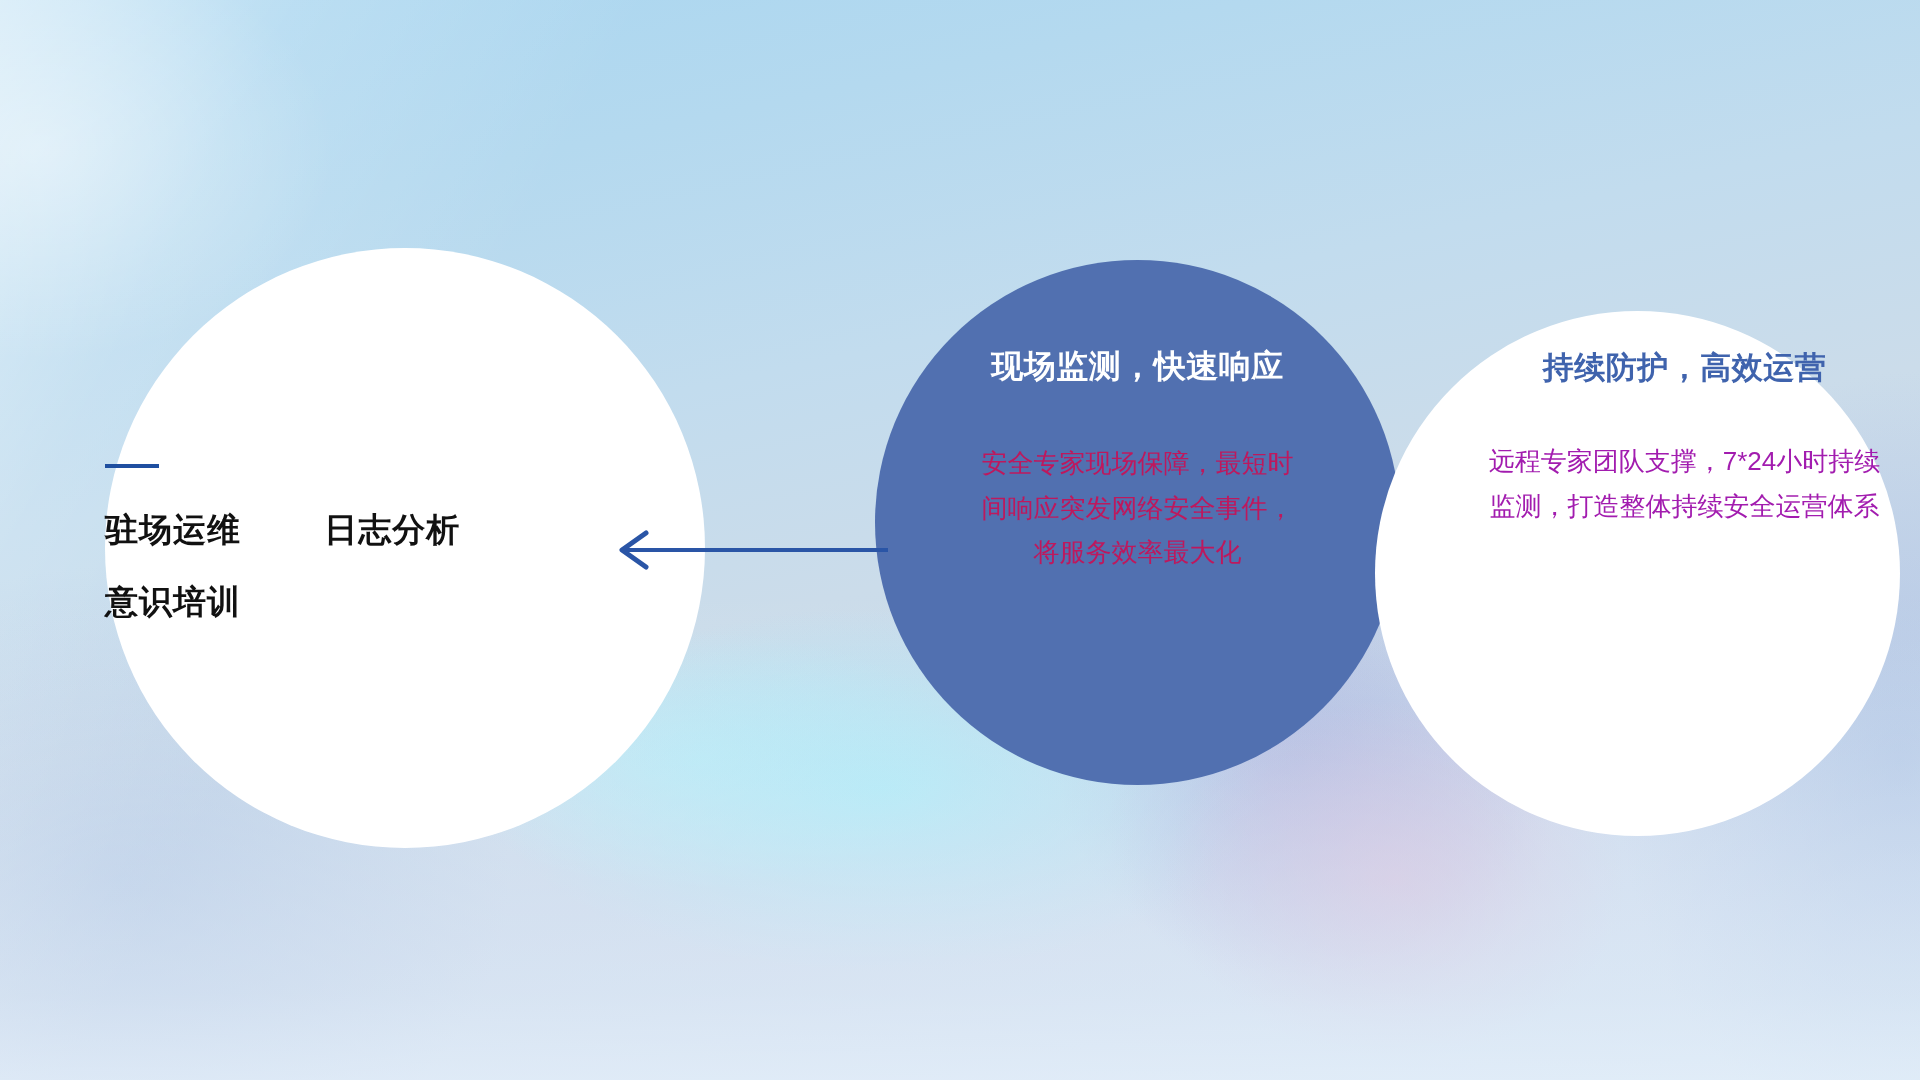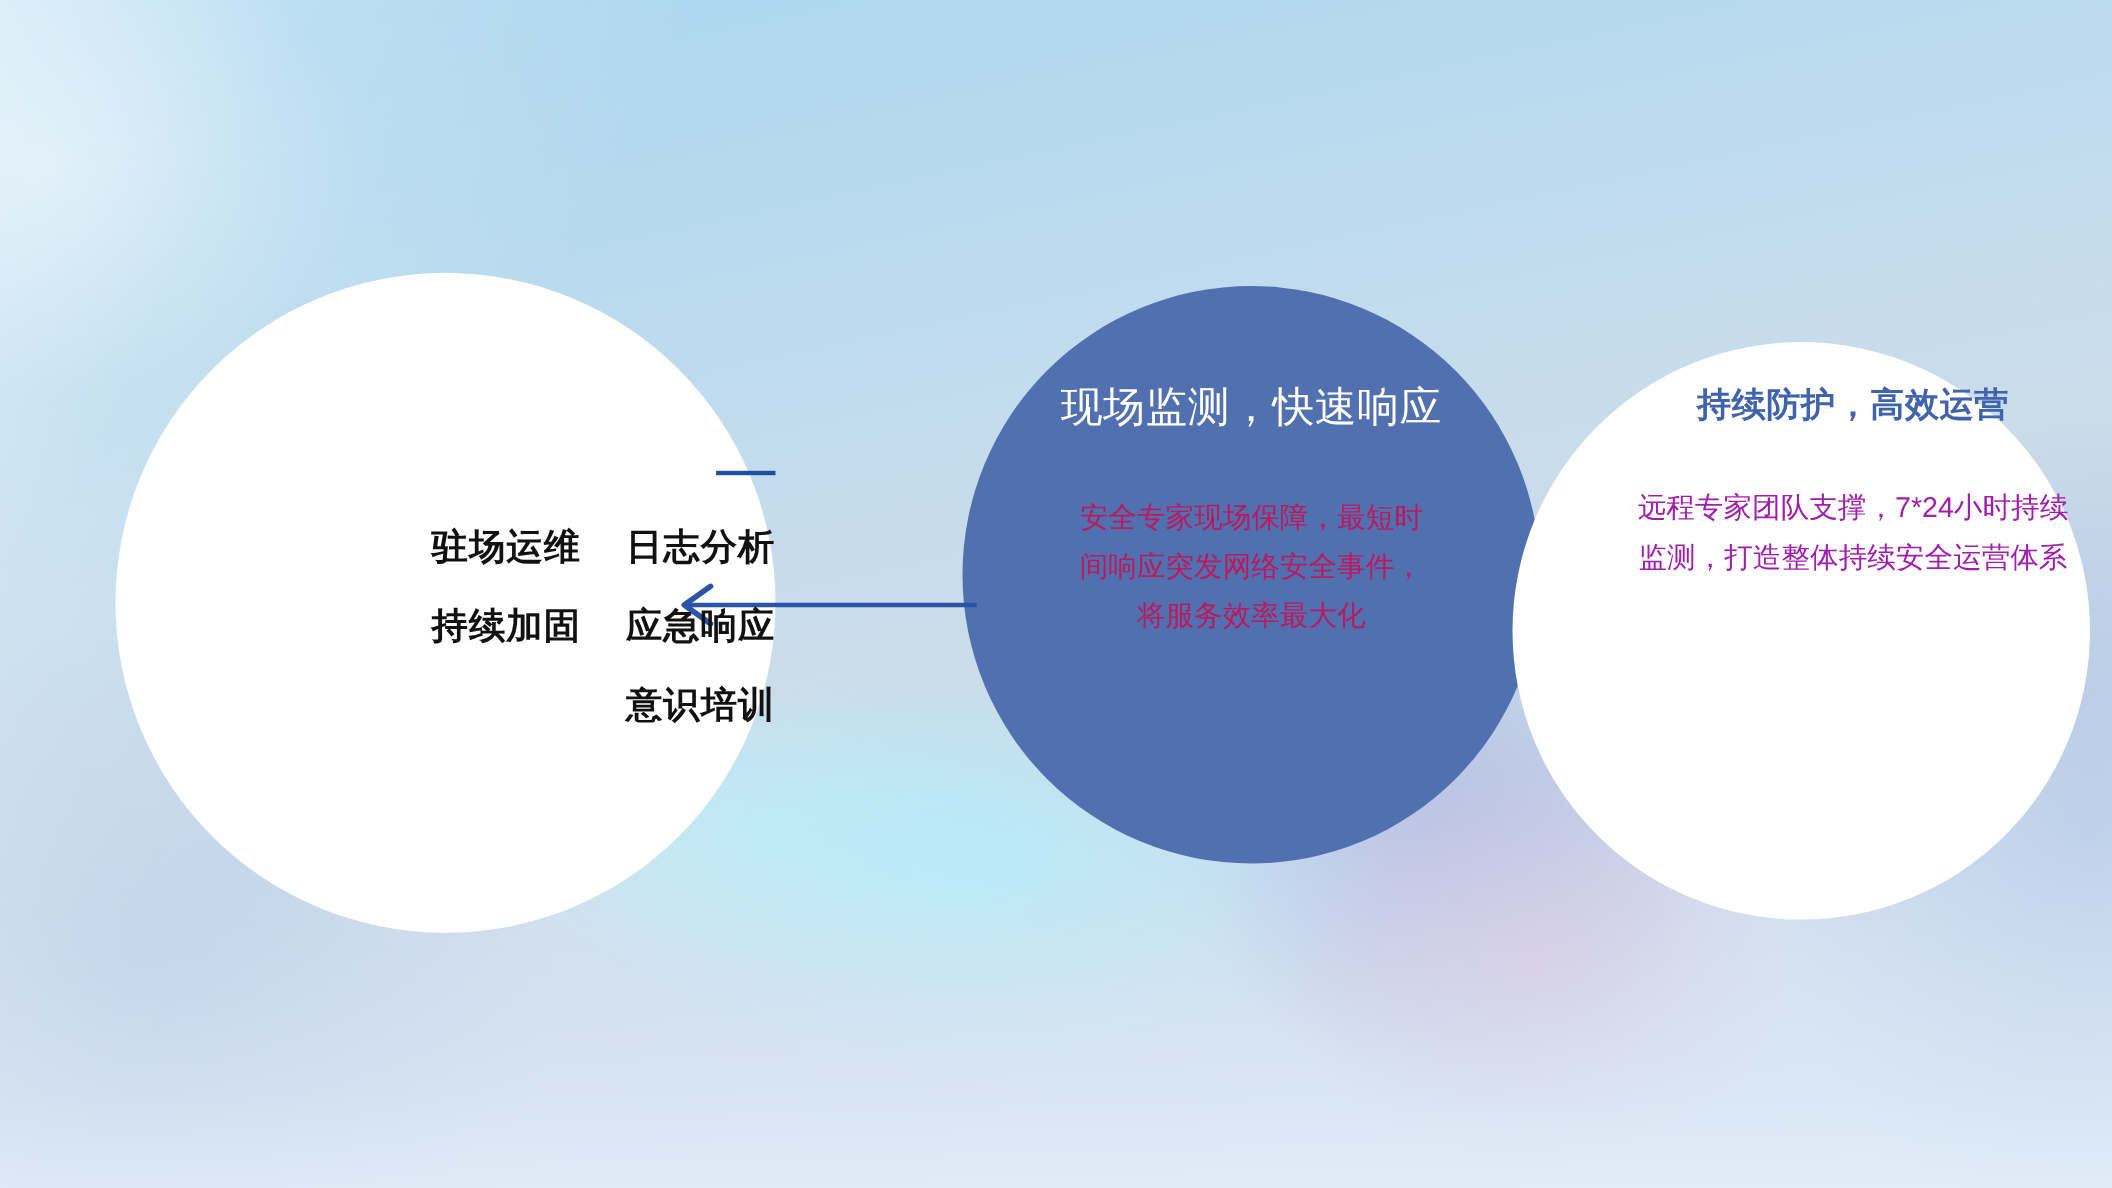--- a/index.html
+++ b/index.html
@@ -66,40 +66,41 @@
     background:#51六; 
   }
   #circle-right {
     left:1375px; top:311px; width:525px; height:525px;
     background:#ffffff;
   }
 
   
   #left-content {
     position:absolute; left:105px; top:248px; width:600px; height:600px;
-    display:flex; flex-direction:column; align-items:flex-end; justify-content:center;
+    display:flex; flex-direction:column; align-items:flex-start; justify-content:center;
     text-align:center;
+    font-family:Liberation Mono, monospace;
   }
   #left-rule {
     width:54px; height:4px; background:#1f4fa0; margin-bottom:48px;
   }
   .left-line {
     color:#111111; font-weight:bold; font-size:33px; letter-spacing:1px;
     line-height:1.0; margin-bottom:39px; white-space:pre;
   }
   .left-line:last-child { margin-bottom:12px; }
 
   
   #center-content {
     position:absolute; left:875px; top:260px; width:525px; height:525px;
     display:flex; flex-direction:column; align-items:center;
     padding:85px 38px 0 38px; text-align:center;
   }
   #center-title {
-    color:#ffffff; font-weight:normal; font-size:38px; letter-spacing:0.5px;
+    color:#ffffff; font-weight:bold; font-size:32px; letter-spacing:0.5px;
     white-space:nowrap; margin-bottom:52px;
   }
   #center-body {
     color:#be185d; font-size:26px; line-height:1.72; max-width:320px;
   }
 
   
   #right-content {
     position:absolute; left:1422px; top:311px; width:525px; height:525px;
     display:flex; flex-direction:column; align-items:center;
@@ -136,21 +137,20 @@
 <div class="circle" id="circle-right"></div>
 
 <svg id="arrow" viewBox="0 0 290 60">
   <line x1="288" y1="30" x2="26" y2="30" stroke="#2a55a6" stroke-width="4"></line>
   <polyline points="46,13 22,30 46,47" fill="none" stroke="#2a55a6" stroke-width="5" stroke-linecap="round" stroke-linejoin="round"></polyline>
 </svg>
 
 <div id="left-content">
   <div id="left-rule" style="background: rgb(31, 79, 160);"></div>
   <div class="left-line">驻场运维    日志分析</div>
-  <div class="left-line">持续加固    应急响应</div>
   <div class="left-line">意识培训</div>
 </div>
 
 <div id="center-content">
   <div id="center-title">现场监测，快速响应</div>
   <div id="center-body">安全专家现场保障，最短时间响应突发网络安全事件，将服务效率最大化</div>
 </div>
 
 <div id="right-content">
   <div id="right-title" style="color: rgb(63, 99, 173);">持续防护，高效运营</div>

